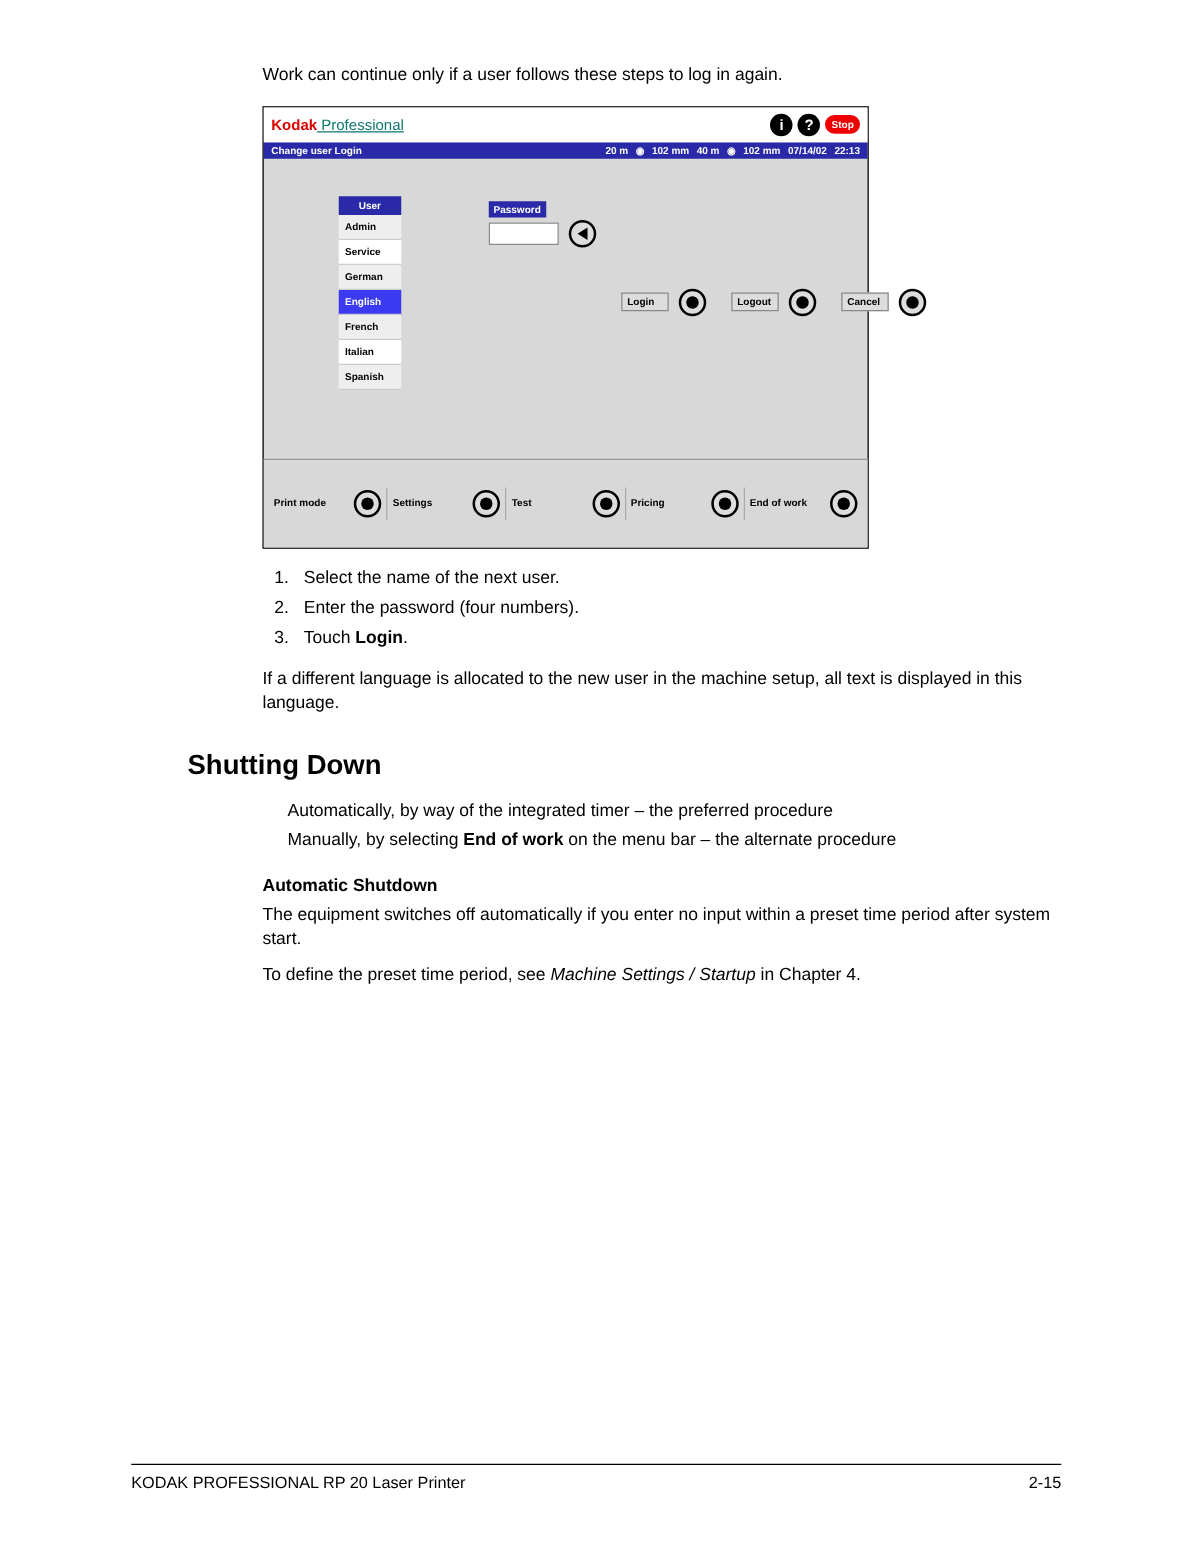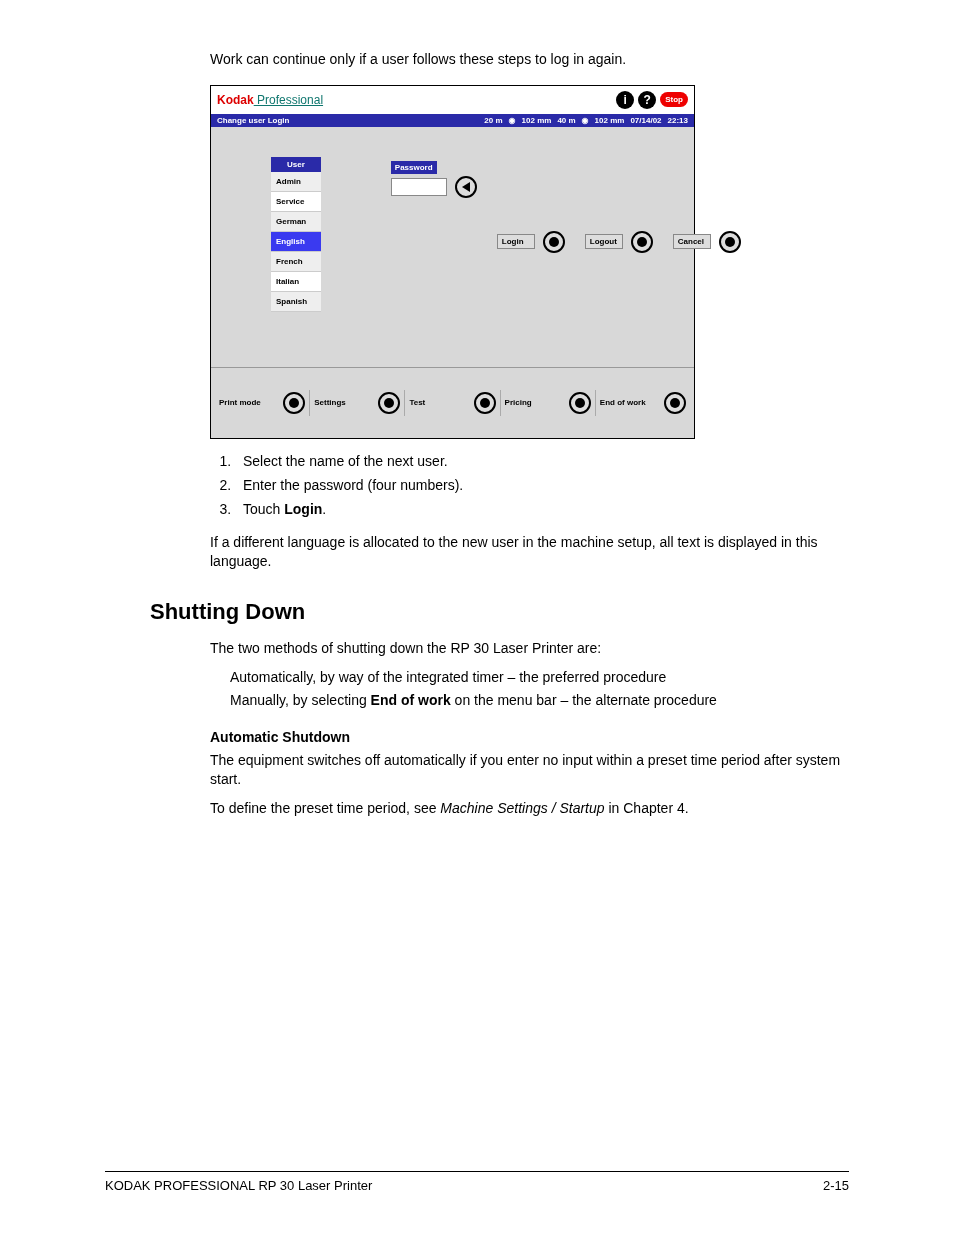--- a/index.html
+++ b/index.html
@@ -286,31 +286,30 @@
   <ol class="steps">
     <li>Select the name of the next user.</li>
     <li>Enter the password (four numbers).</li>
     <li><span>Touch </span><b>Login</b><span>.</span></li>
   </ol>
 
   <p class="body-text para-gap">If a different language is allocated to the new user in the machine setup, all text is displayed in this language.</p>
 
   <h2 class="section">Shutting Down</h2>
 
-  <p class="body-text">The two methods of shutting down the RP 30 Laser Printer are:</p>
 
   <p class="indent-list">Automatically, by way of the integrated timer – the preferred procedure</p>
   <p class="indent-list para-gap">
     <span>Manually, by selecting </span><b>End of work</b><span> on the menu bar – the alternate procedure</span>
   </p>
 
   <p class="sub-bold">Automatic Shutdown</p>
   <p class="body-text">The equipment switches off automatically if you enter no input within a preset time period after system start.</p>
   <p class="body-text" style="margin-top:10px">
     <span>To define the preset time period, see </span><i>Machine Settings / Startup</i><span> in Chapter 4.</span>
   </p>
 
 </div>
 
 <div class="footer">
-  <span>KODAK PROFESSIONAL RP 30 Laser Printer</span>
+  <span>KODAK PROFESSIONAL RP 20 Laser Printer</span>
   <span>2-15</span>
 </div>
 
 </body></html>

